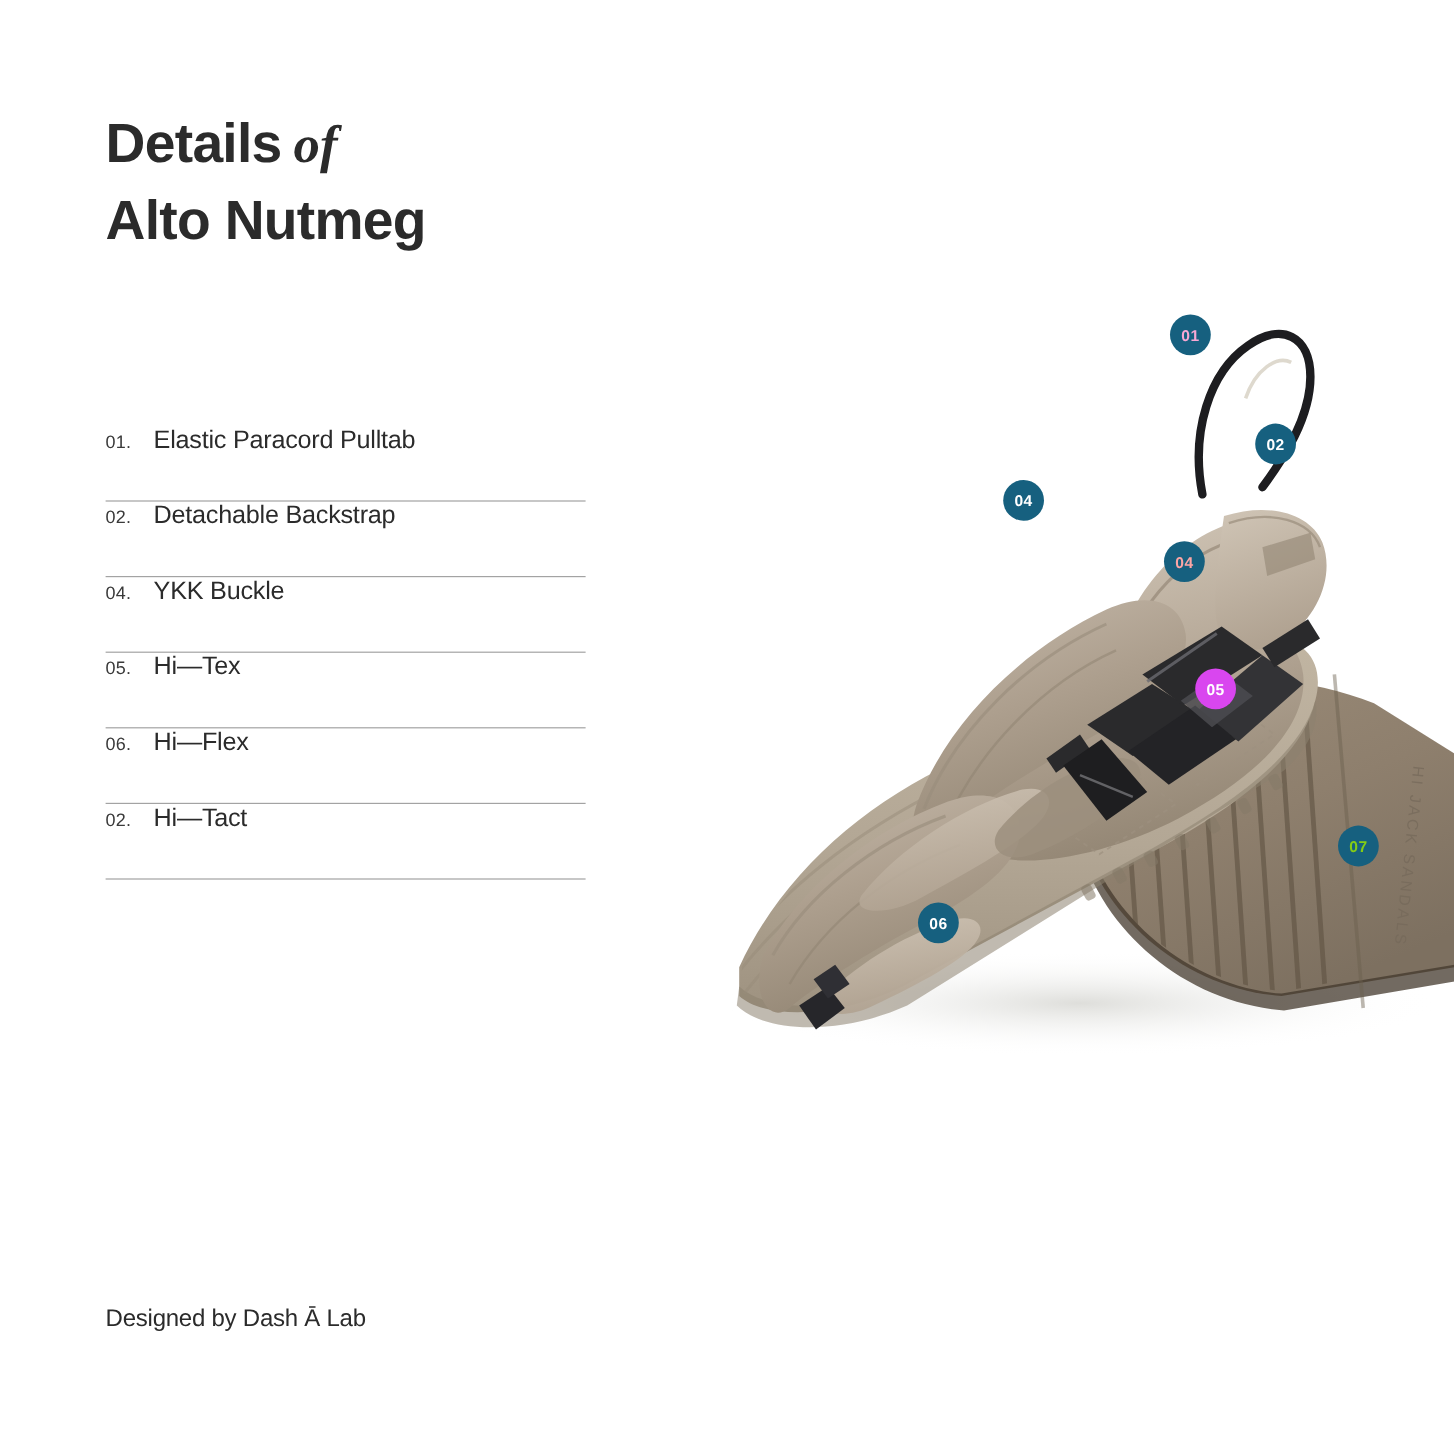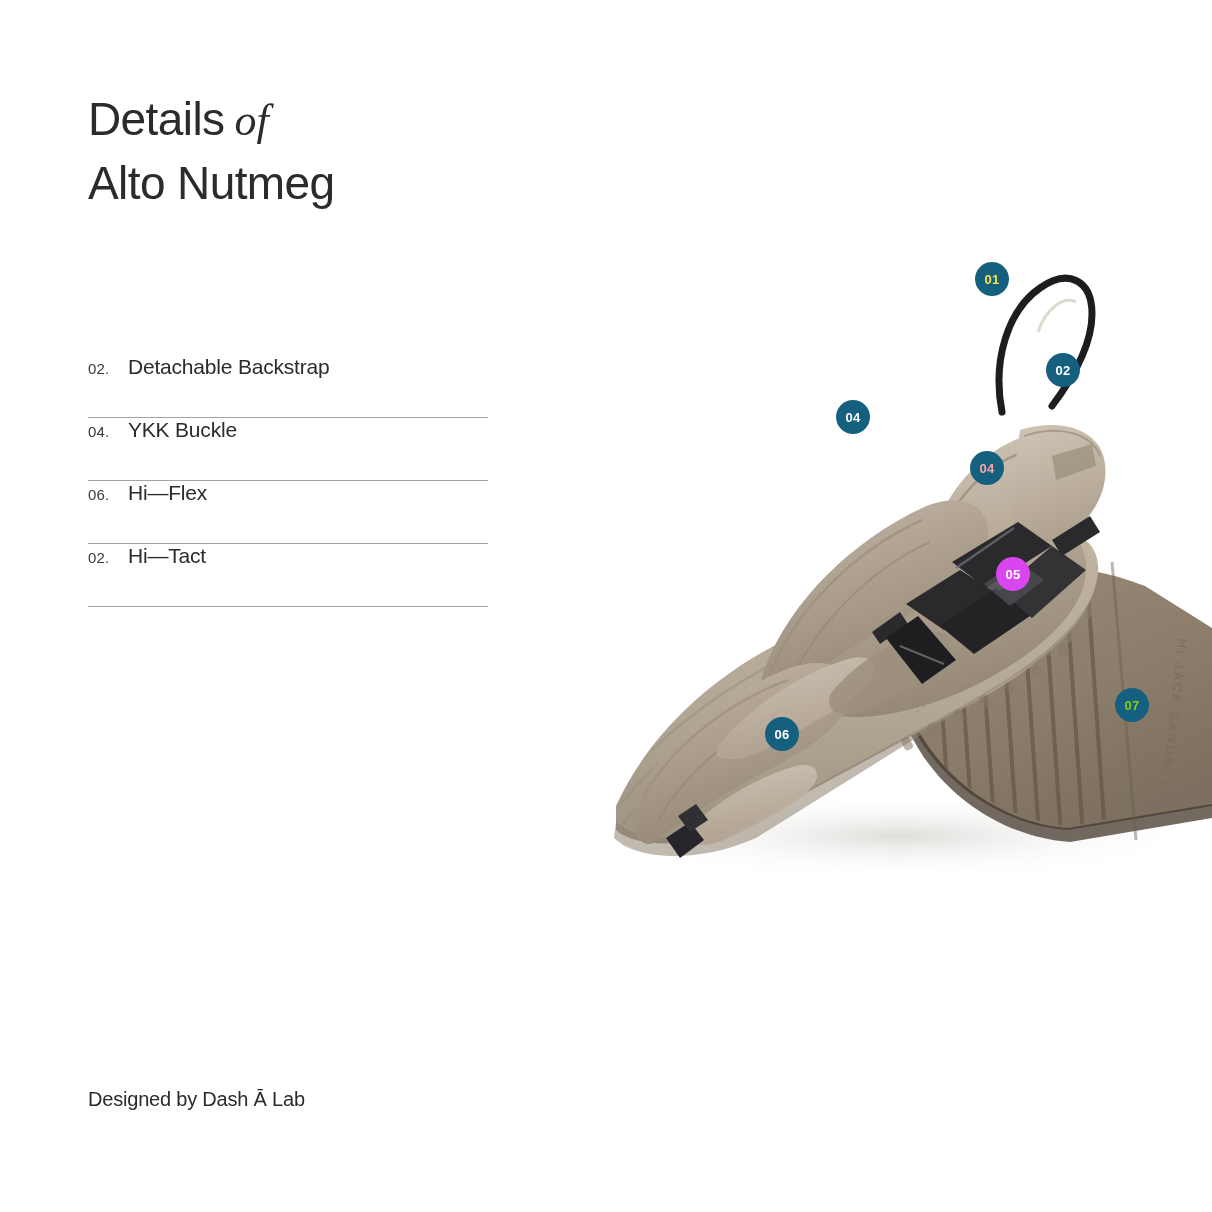--- a/index.html
+++ b/index.html
@@ -6,21 +6,21 @@
   html, body {
     width:1212px; height:1212px;
     background:#ffffff;
     font-family:"Liberation Sans", sans-serif;
     overflow:hidden;
   }
   .page { position:relative; width:1212px; height:1212px; background:#ffffff; }
 
   
   .title-block { position:absolute; left:88px; top:88px; }
-  .title-line { font-size:46px; line-height:62px; color:#2b2b2b; font-weight:400; letter-spacing:-0.6px; white-space:nowrap; }
+  .title-line { font-size:46px; line-height:62px; color:#2b2b2b; font-weight:700; letter-spacing:-0.6px; white-space:nowrap; }
   .title-line .word { display:inline; }
   .title-italic {
     font-family:"Liberation Serif", serif;
     font-style:italic; font-size:44px; color:#2b2b2b; letter-spacing:0;
     padding-left:10px;
   }
 
   
   .spec-list { position:absolute; left:88px; top:355px; width:400px; }
   .spec-row { position:relative; height:63px; display:flex; align-items:flex-start; }
@@ -56,34 +56,44 @@
 
   <div class="title-block">
     <div class="title-line">
       <span class="word">Details</span><span class="title-italic">of</span>
     </div>
     <div class="title-line">Alto Nutmeg</div>
   </div>
 
   <div class="spec-list">
 
+    <div class="spec-row">
+      <span class="spec-num">01.</span>
+      <span class="spec-label">Elastic Paracord Pulltab</span>
+      <span class="spec-rule" style="background: rgb(163, 163, 163);"></span>
+    </div>
 
     <div class="spec-row">
       <span class="spec-num">02.</span>
       <span class="spec-label">Detachable Backstrap</span>
       <span class="spec-rule" style="background: rgb(163, 163, 163);"></span>
     </div>
 
 
     <div class="spec-row">
       <span class="spec-num">04.</span>
       <span class="spec-label">YKK Buckle</span>
       <span class="spec-rule" style="background: rgb(163, 163, 163);"></span>
     </div>
 
+    <div class="spec-row">
+      <span class="spec-num">05.</span>
+      <span class="spec-label">Hi—Tex</span>
+      <span class="spec-rule" style="background: rgb(163, 163, 163);"></span>
+    </div>
 
     <div class="spec-row">
       <span class="spec-num">06.</span>
       <span class="spec-label">Hi—Flex</span>
       <span class="spec-rule" style="background: rgb(163, 163, 163);"></span>
     </div>
 
     <div class="spec-row">
       <span class="spec-num">02.</span>
       <span class="spec-label">Hi—Tact</span>
@@ -240,22 +250,22 @@
 
         <g fill="none" stroke="#1d1d20" stroke-width="7" stroke-linecap="round">
           <path d="M402 172 C392 120 408 70 440 48 C468 28 492 40 492 74 C492 108 470 142 452 166"></path>
         </g>
         <path d="M438 92 C446 68 464 56 476 62" stroke="#d8d2c6" stroke-width="3" fill="none" opacity="0.85"></path>
       </g>
     </svg>
   </div>
 
   <div>
-    <div class="badge" style="left: 975px; top: 262px; background: rgb(22, 96, 127); color: #fde047;">01</div>
+    <div class="badge" style="left: 975px; top: 262px; background: rgb(22, 96, 127); color: #f9a8d4;">01</div>
     <div class="badge" style="left: 1046px; top: 353px; background: rgb(22, 96, 127); color: rgb(255, 255, 255);">02</div>
     <div class="badge" style="left: 836px; top: 400px; background: rgb(22, 96, 127); color: rgb(255, 255, 255);">04</div>
     <div class="badge" style="left: 970px; top: 451px; background: rgb(22, 96, 127); color: #fca5a5;">04</div>
     <div class="badge" style="left: 996px; top: 557px; background: #d946ef; color: rgb(255, 255, 255);">05</div>
-    <div class="badge" style="left: 765px; top: 717px; background: rgb(22, 96, 127); color: rgb(255, 255, 255);">06</div>
+    <div class="badge" style="left: 765px; top: 752px; background: rgb(22, 96, 127); color: rgb(255, 255, 255);">06</div>
     <div class="badge" style="left: 1115px; top: 688px; background: rgb(22, 96, 127); color: #84cc16;">07</div>
   </div>
 
 </div>
 
 </body></html>

